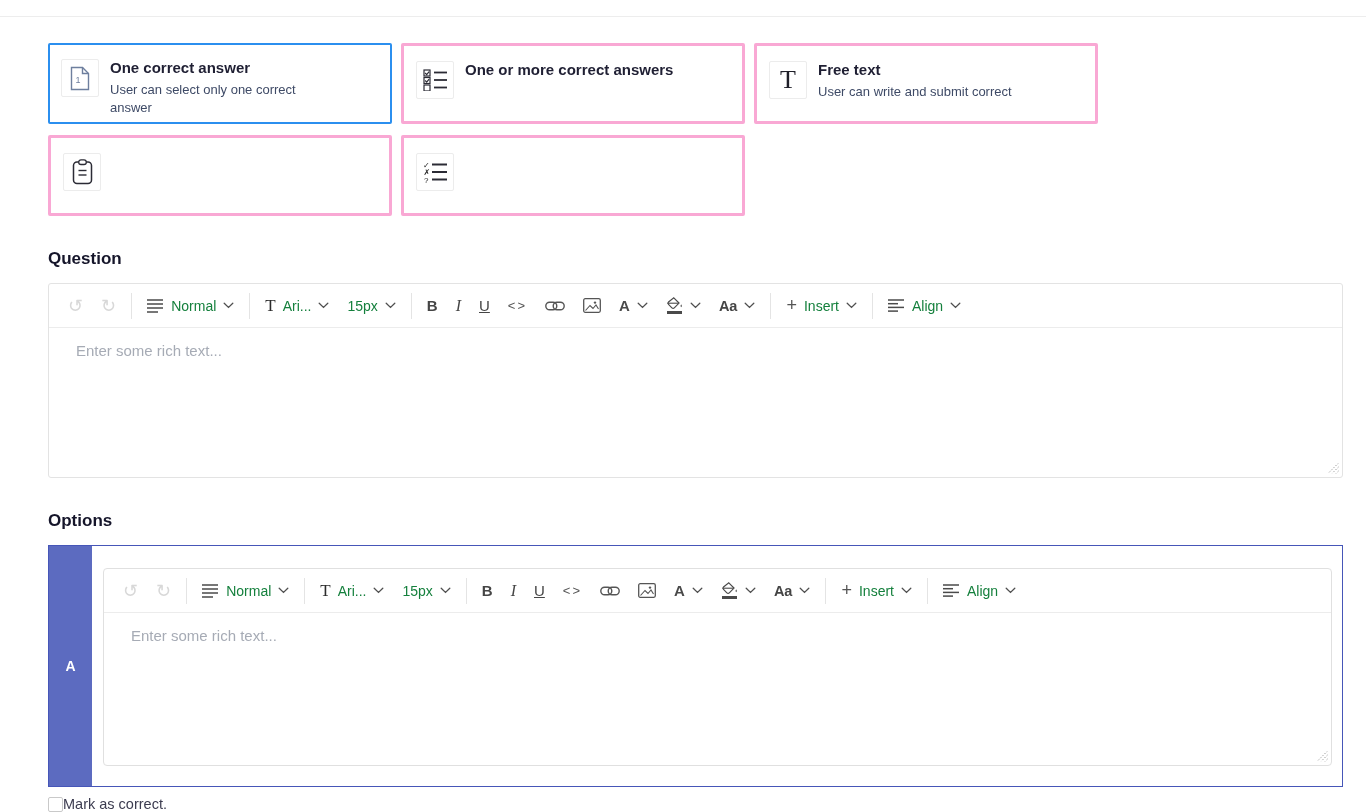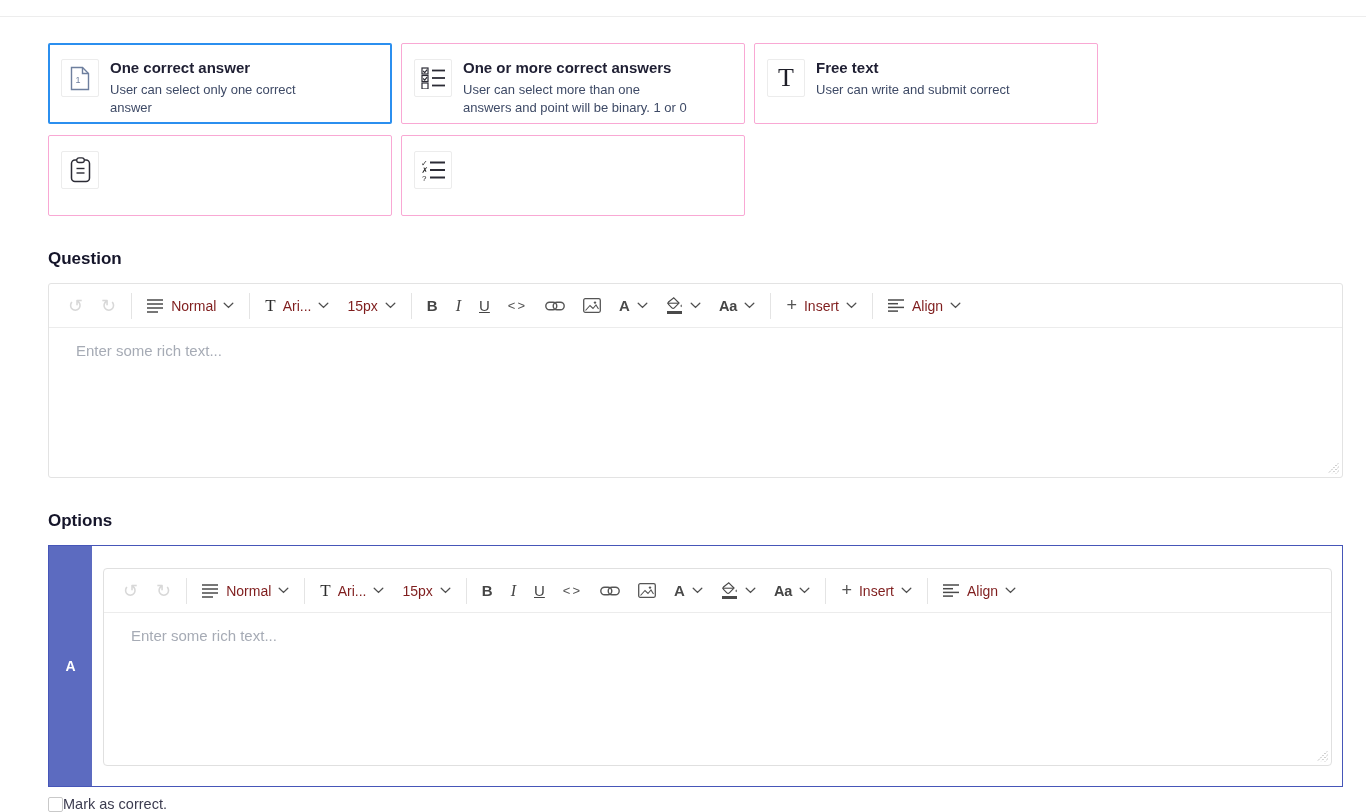--- a/index.html
+++ b/index.html
@@ -5,38 +5,38 @@
   * { box-sizing: border-box; margin: 0; padding: 0; }
   html,body { width:1366px; height:812px; }
   body { font-family:"Liberation Sans", sans-serif; background:#fff; overflow:hidden; }
   .page { position:relative; width:1366px; height:812px; }
 
   .top-divider { height:17px; border-bottom:1px solid #ededed; }
   .content { margin-left:48px; width:1295px; }
 
   
   .cards { margin-top:26px; display:grid; grid-template-columns:repeat(3,344px); gap:11px 9px; }
-  .card { height:81px; border:1px solid #f9a8d4; border-radius:2px; background:#fff;
+  .card { height:81px; border:3px solid #f9a8d4; border-radius:2px; background:#fff;
           display:flex; gap:11px; padding:15px 12px 0 12px; cursor:pointer; }
   .card.selected { border:2px solid #2b8fef; padding:14px 11px 0 11px; }
   .icon-box { width:38px; height:38px; border:1px solid #ececec; border-radius:2px;
               display:flex; align-items:center; justify-content:center; flex:none; background:#fff; }
   .card-title { font-size:15px; font-weight:700; color:#1f1f33; line-height:1.2; }
   .card-desc { font-size:13px; color:#3e4a66; margin-top:4px; line-height:1.35; white-space:pre-line; }
 
   .section-heading { margin:33px 0 14px; font-size:17px; font-weight:700; color:#15152a; }
 
   
   .editor { border:1px solid #e3e3e3; border-radius:3px; background:#fff; position:relative; }
   .toolbar { display:flex; align-items:center; height:44px; border-bottom:1px solid #ececec;
              padding:0 10px; overflow:hidden; white-space:nowrap; }
   .tb-btn { display:inline-flex; align-items:center; gap:7px; background:none; border:none;
             padding:0 9px; height:32px; cursor:pointer; font-family:inherit; }
   .tb-sep { width:1px; height:26px; background:#e4e4e4; margin:0 6px; flex:none; }
-  .tb-label { color:#7f1d1d; font-size:14px; }
+  .tb-label { color:#15803d; font-size:14px; }
   .uglyph { font-size:18px; line-height:1; color:#d8d8d8; }
   .glyph-b { font-weight:700; font-size:15px; color:#454545; }
   .glyph-i { font-style:italic; font-family:"Liberation Serif",serif; font-size:16px; color:#454545; }
   .glyph-u { text-decoration:underline; font-size:15px; color:#454545; }
   .glyph-code { font-size:13px; letter-spacing:2px; color:#555; }
   .glyph-A { font-size:15px; font-weight:700; color:#4a4a4a; }
   .glyph-Aa { font-size:14.5px; font-weight:600; color:#454545; }
   .glyph-T { font-family:"Liberation Serif",serif; font-size:17px; color:#2c2c2c; }
   .glyph-plus { font-size:18px; color:#555; font-weight:400; }
   .hl-stack { display:flex; flex-direction:column; align-items:center; gap:1px; }
@@ -92,22 +92,20 @@
             </g>
             <g stroke="#2b2b35" stroke-width="1.8">
               <line x1="11" y1="3.5" x2="24" y2="3.5"></line>
               <line x1="11" y1="11" x2="24" y2="11"></line>
               <line x1="11" y1="18.5" x2="24" y2="18.5"></line>
             </g>
           </svg>
         </span>
         <span>
           <div class="card-title">One or more correct answers</div>
-          <div class="card-desc">User can select more than one
-answers and point will be binary. 1 or 0</div>
         </span>
       </div>
 
       <div class="card">
         <span class="icon-box">
           <svg width="24" height="26" viewBox="0 0 24 26">
             <text x="12" y="21" font-size="26" fill="#1e1e28" text-anchor="middle" font-family="Liberation Serif, serif">T</text>
           </svg>
         </span>
         <span>

